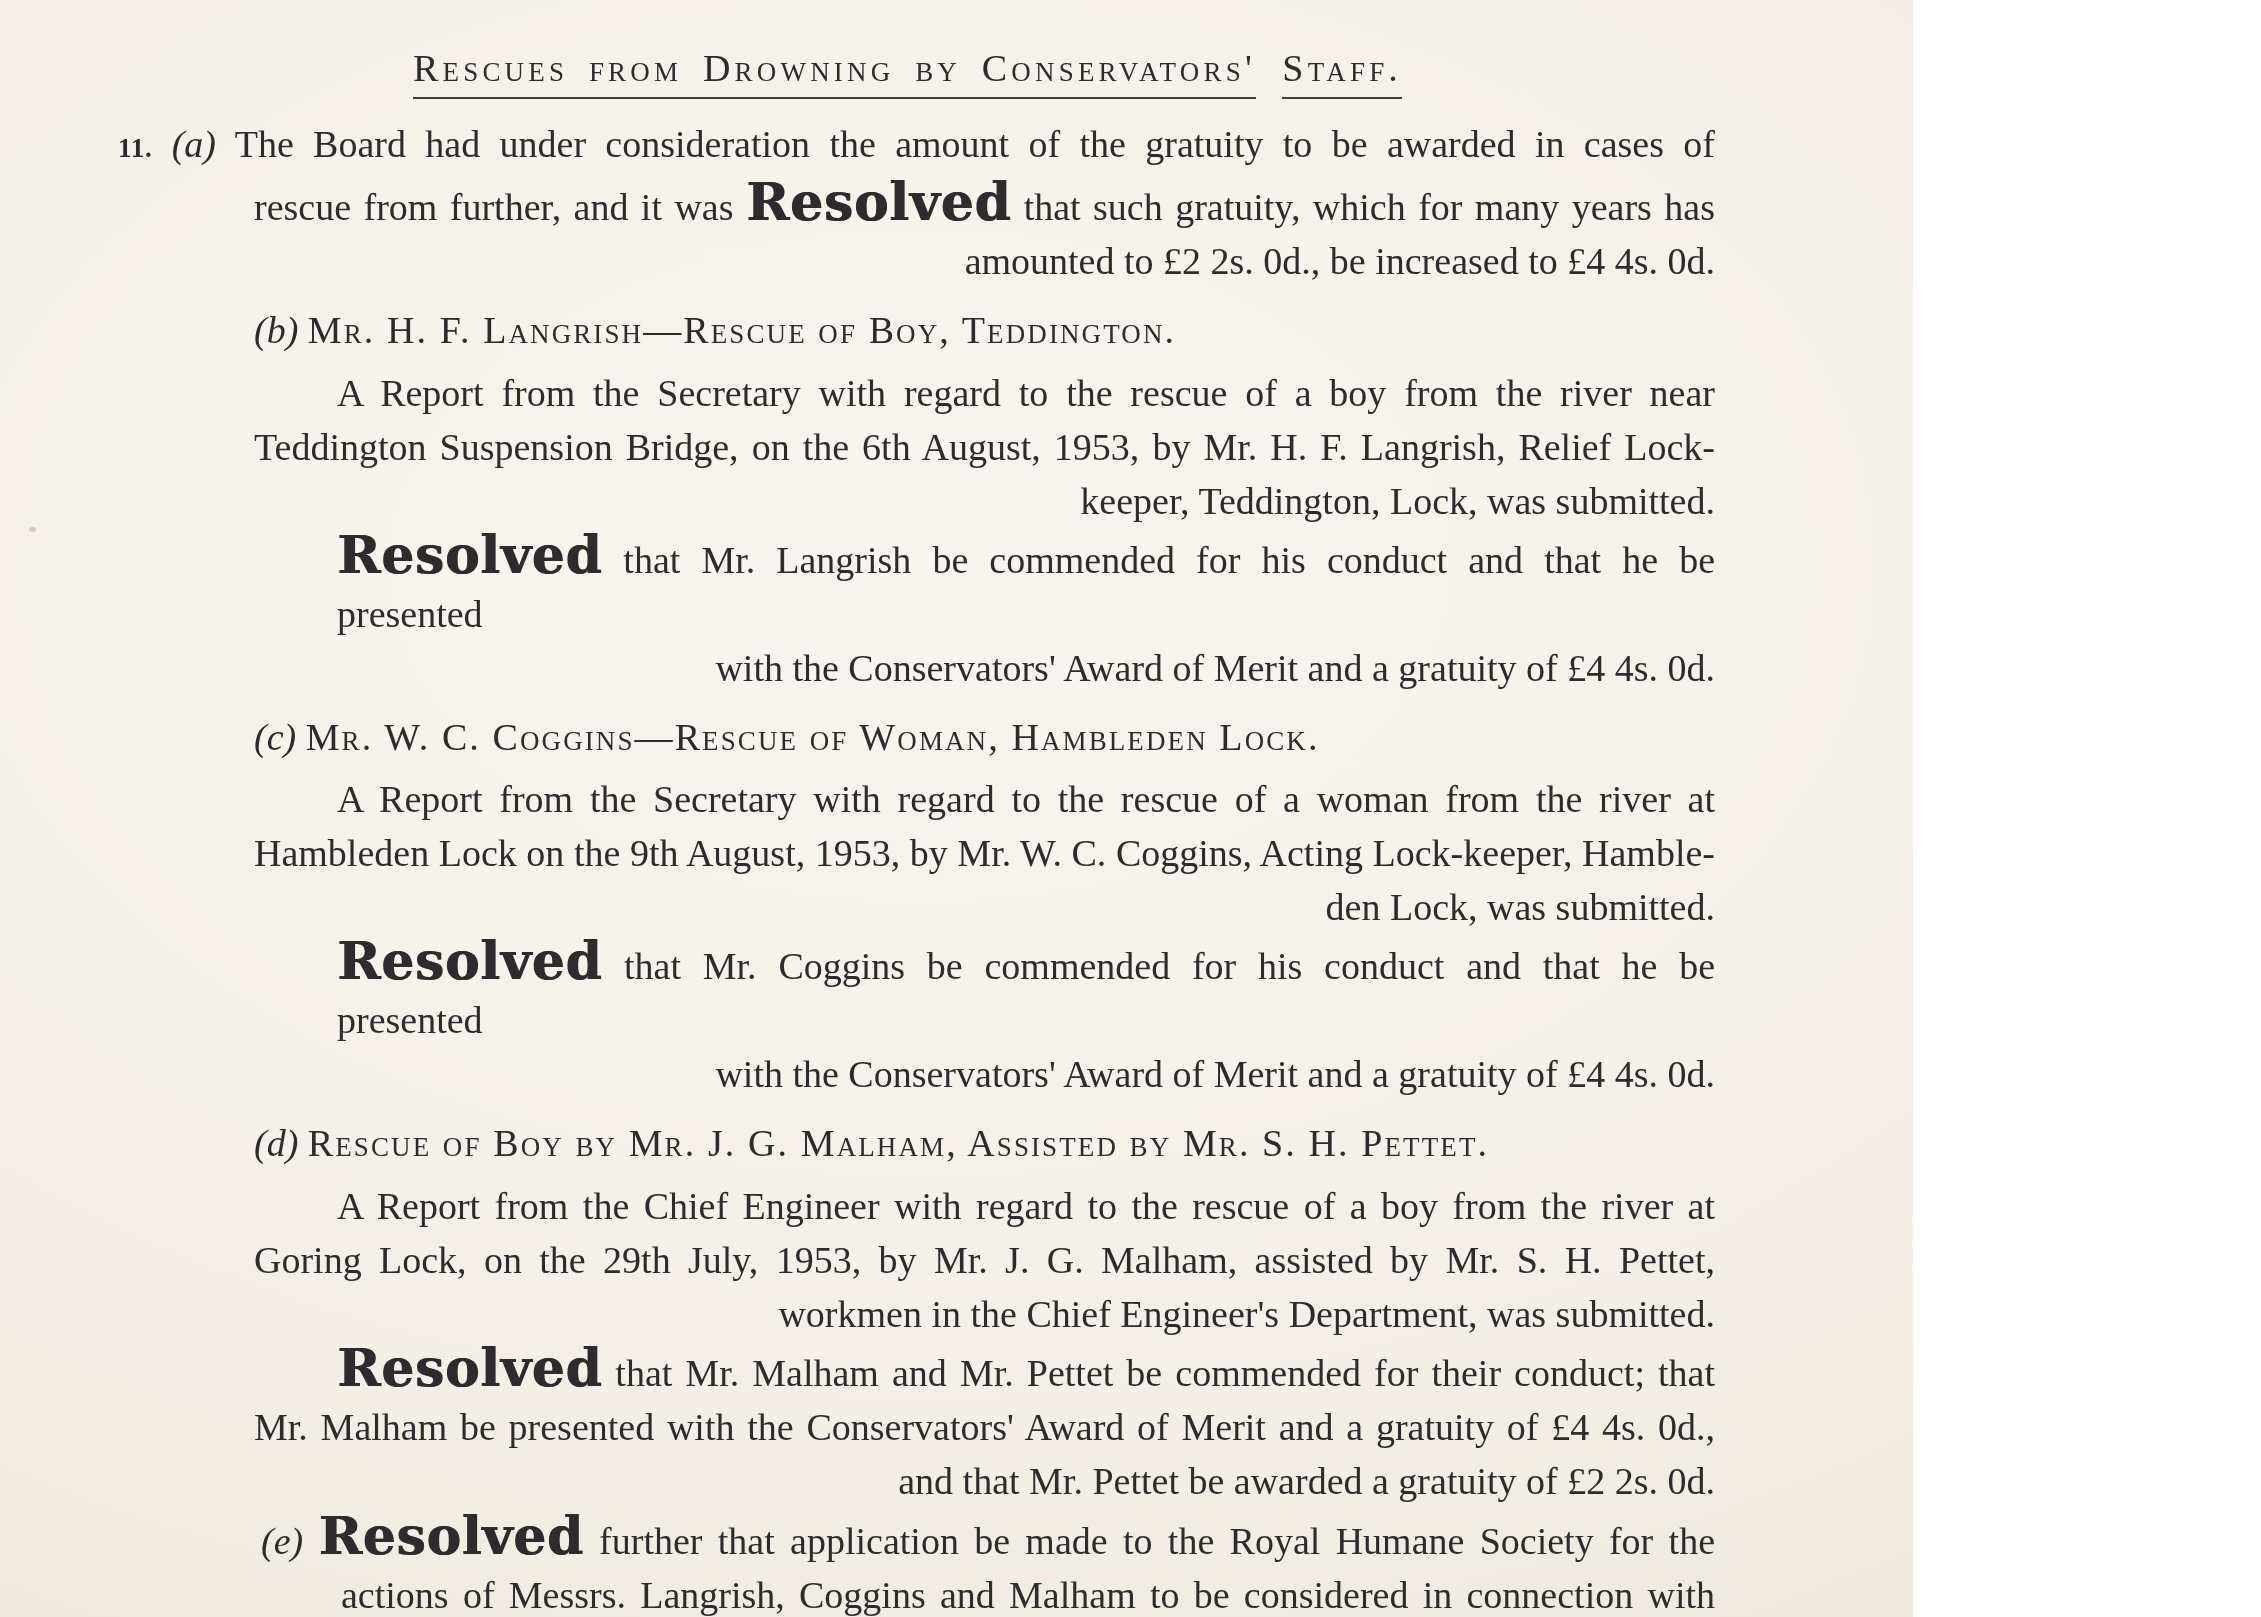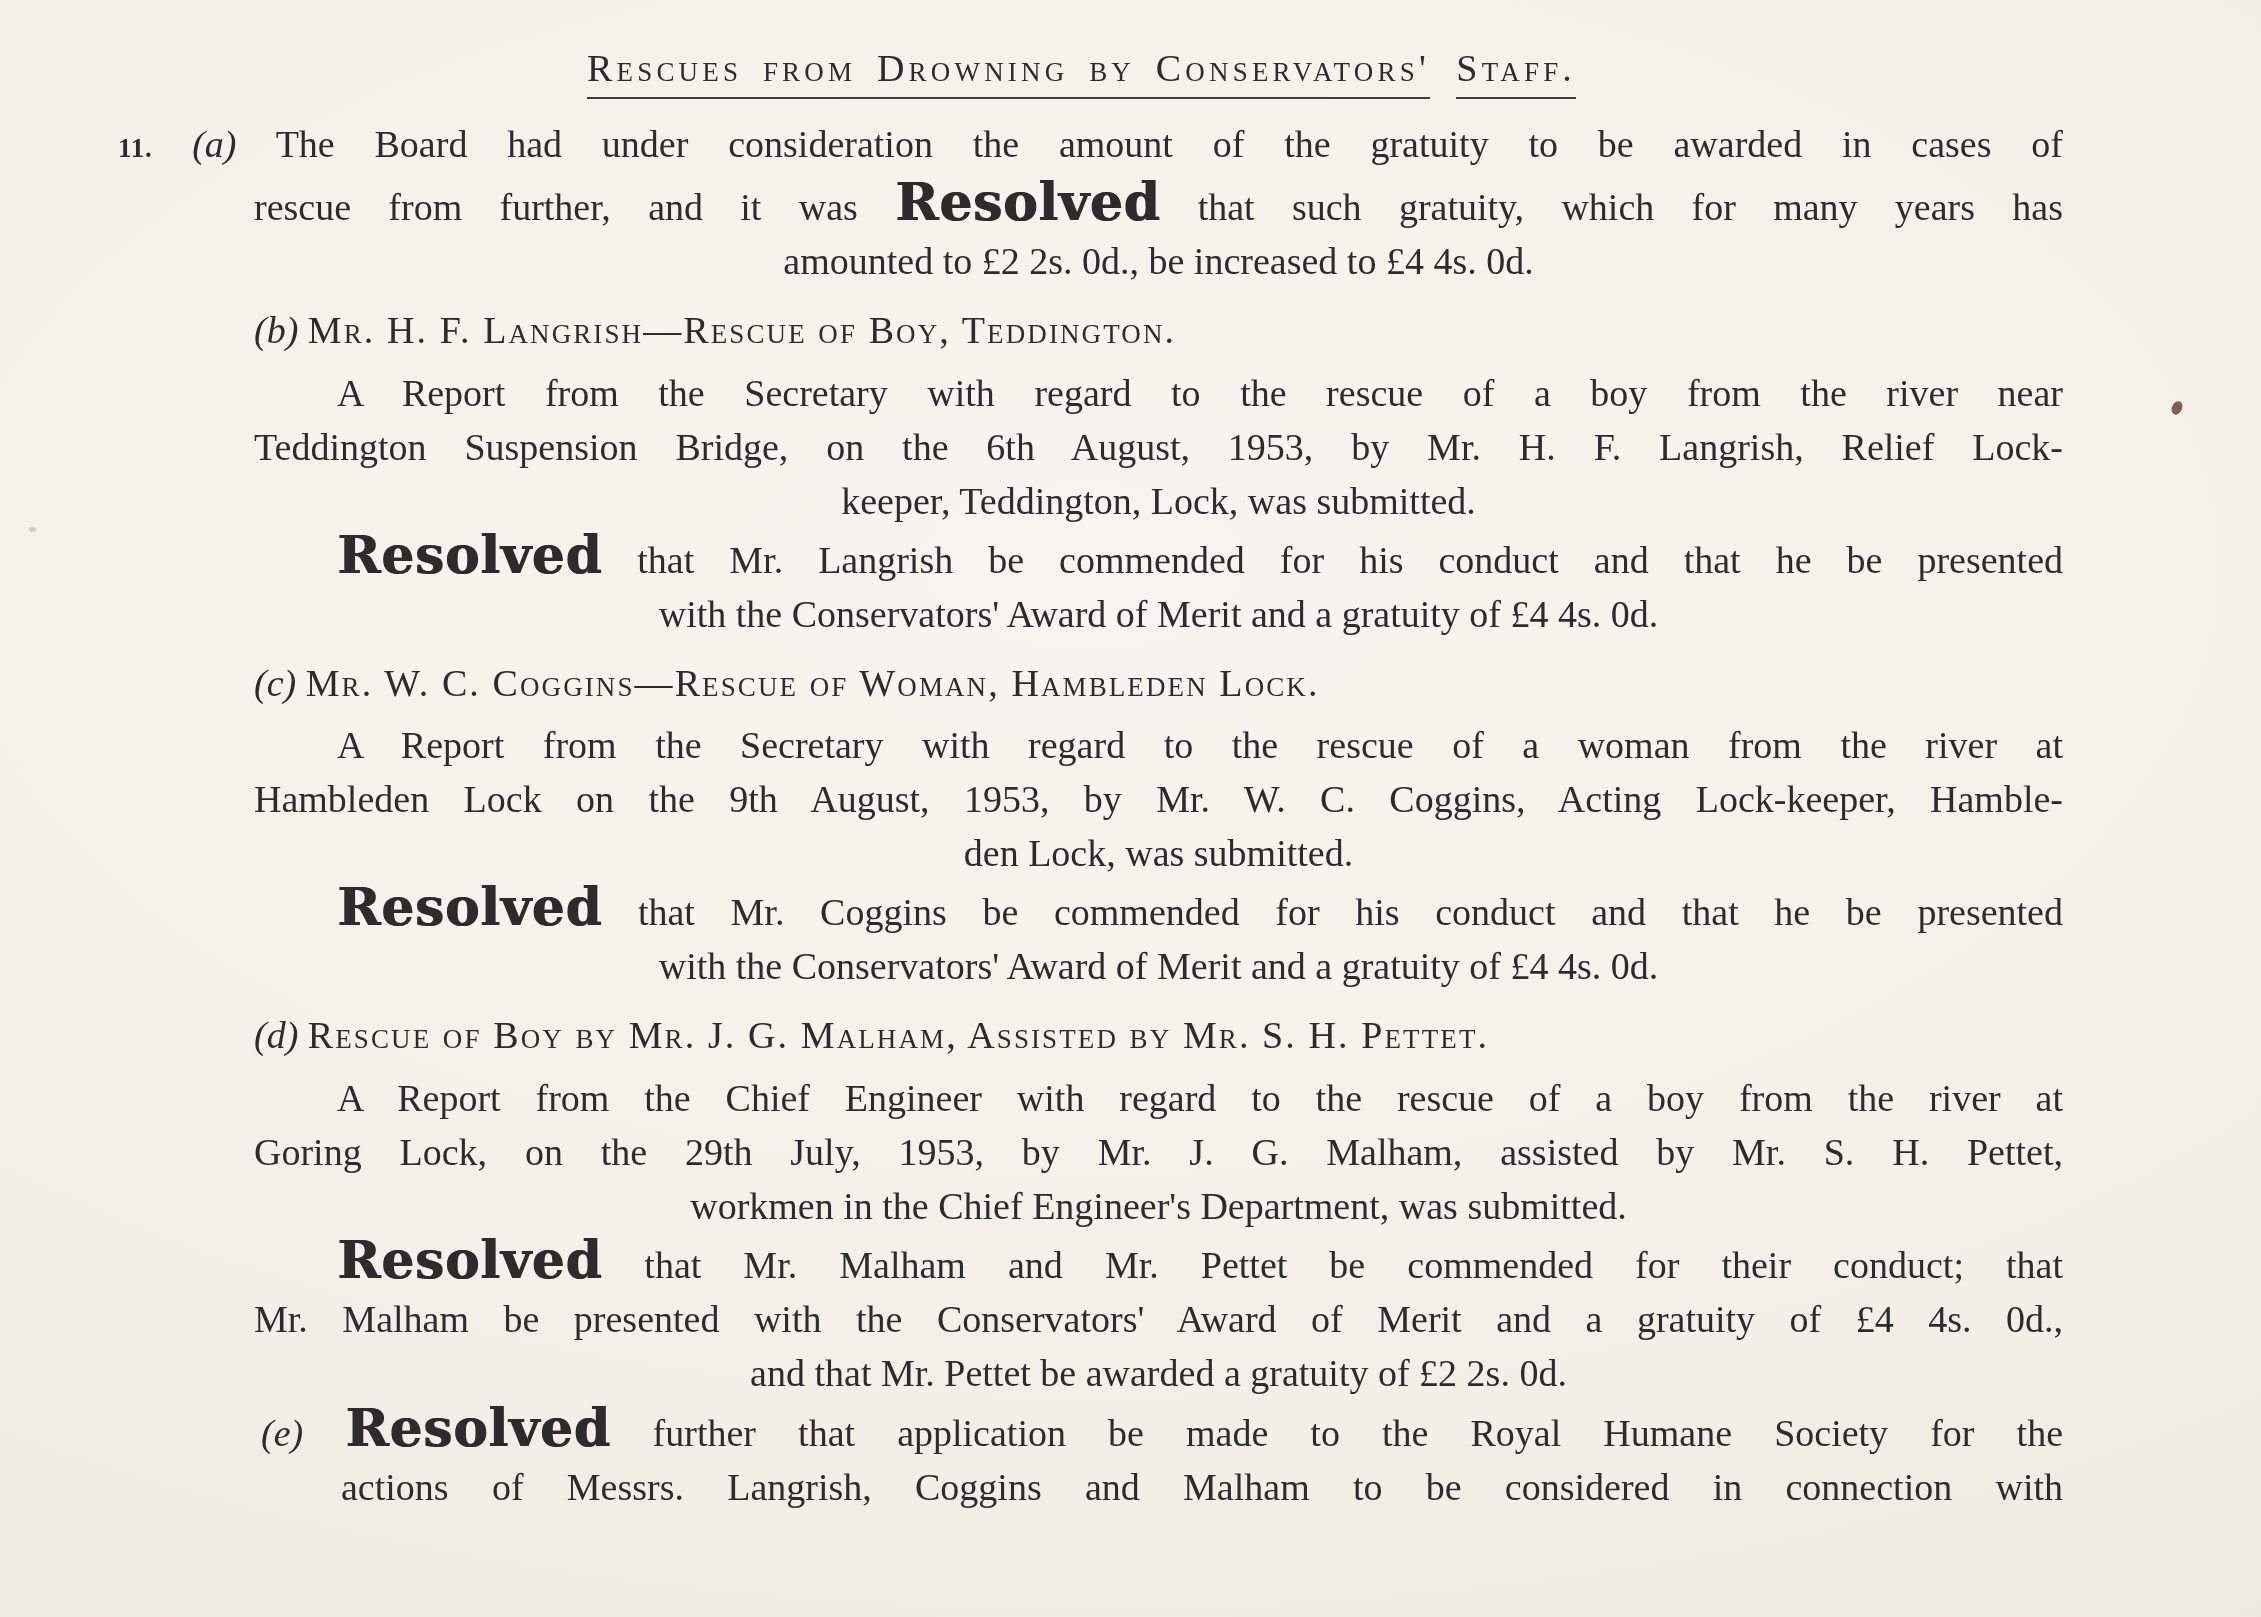--- a/index.html
+++ b/index.html
@@ -2,21 +2,21 @@
 <html style="font-size:11px"><head>
 <meta charset="utf-8">
 <style>
   html, body { margin: 0; padding: 0; }
   body {
     width: 2261px; height: 1618px;
     font-family: "Liberation Serif", "DejaVu Serif", serif;
   }
   .doc {
     position: relative;
-    width: 2261px; height: 1618px;
+    width: 1913px; height: 1618px;
     box-sizing: border-box;
     padding-top: 40px;
     overflow: hidden;
     color: #2e2b2e;
     background: radial-gradient(120% 90% at 48% 35%, #f8f4ef 0%, #f4f0e9 55%, #ebe5da 100%);
   }
   .title-row {
     text-align: center;
     line-height: 56px;
     font-size: 38px;
@@ -34,21 +34,21 @@
   }
   .title-row .tail { margin-left: 26.4px; }
 
   .line {
     line-height: 54px;
     font-size: 38px;
     margin-right: 198px;
     white-space: normal;
   }
   .j { text-align: justify; text-align-last: justify; }
-  .last { text-align: center; }
+  .last { text-align: right; }
 
   .ml-body   { margin-left: 254px; }
   .ml-indent { margin-left: 337px; }
   .ml-first  { margin-left: 118px; }
   .ml-e-first{ margin-left: 261px; }
   .ml-e-body { margin-left: 341px; }
 
   .sec-head { margin-top: 15.3px; margin-bottom: 8.3px; }
   .mt-a { margin-top: 21px; }
   .mt-e { margin-top: 1.4px; }

